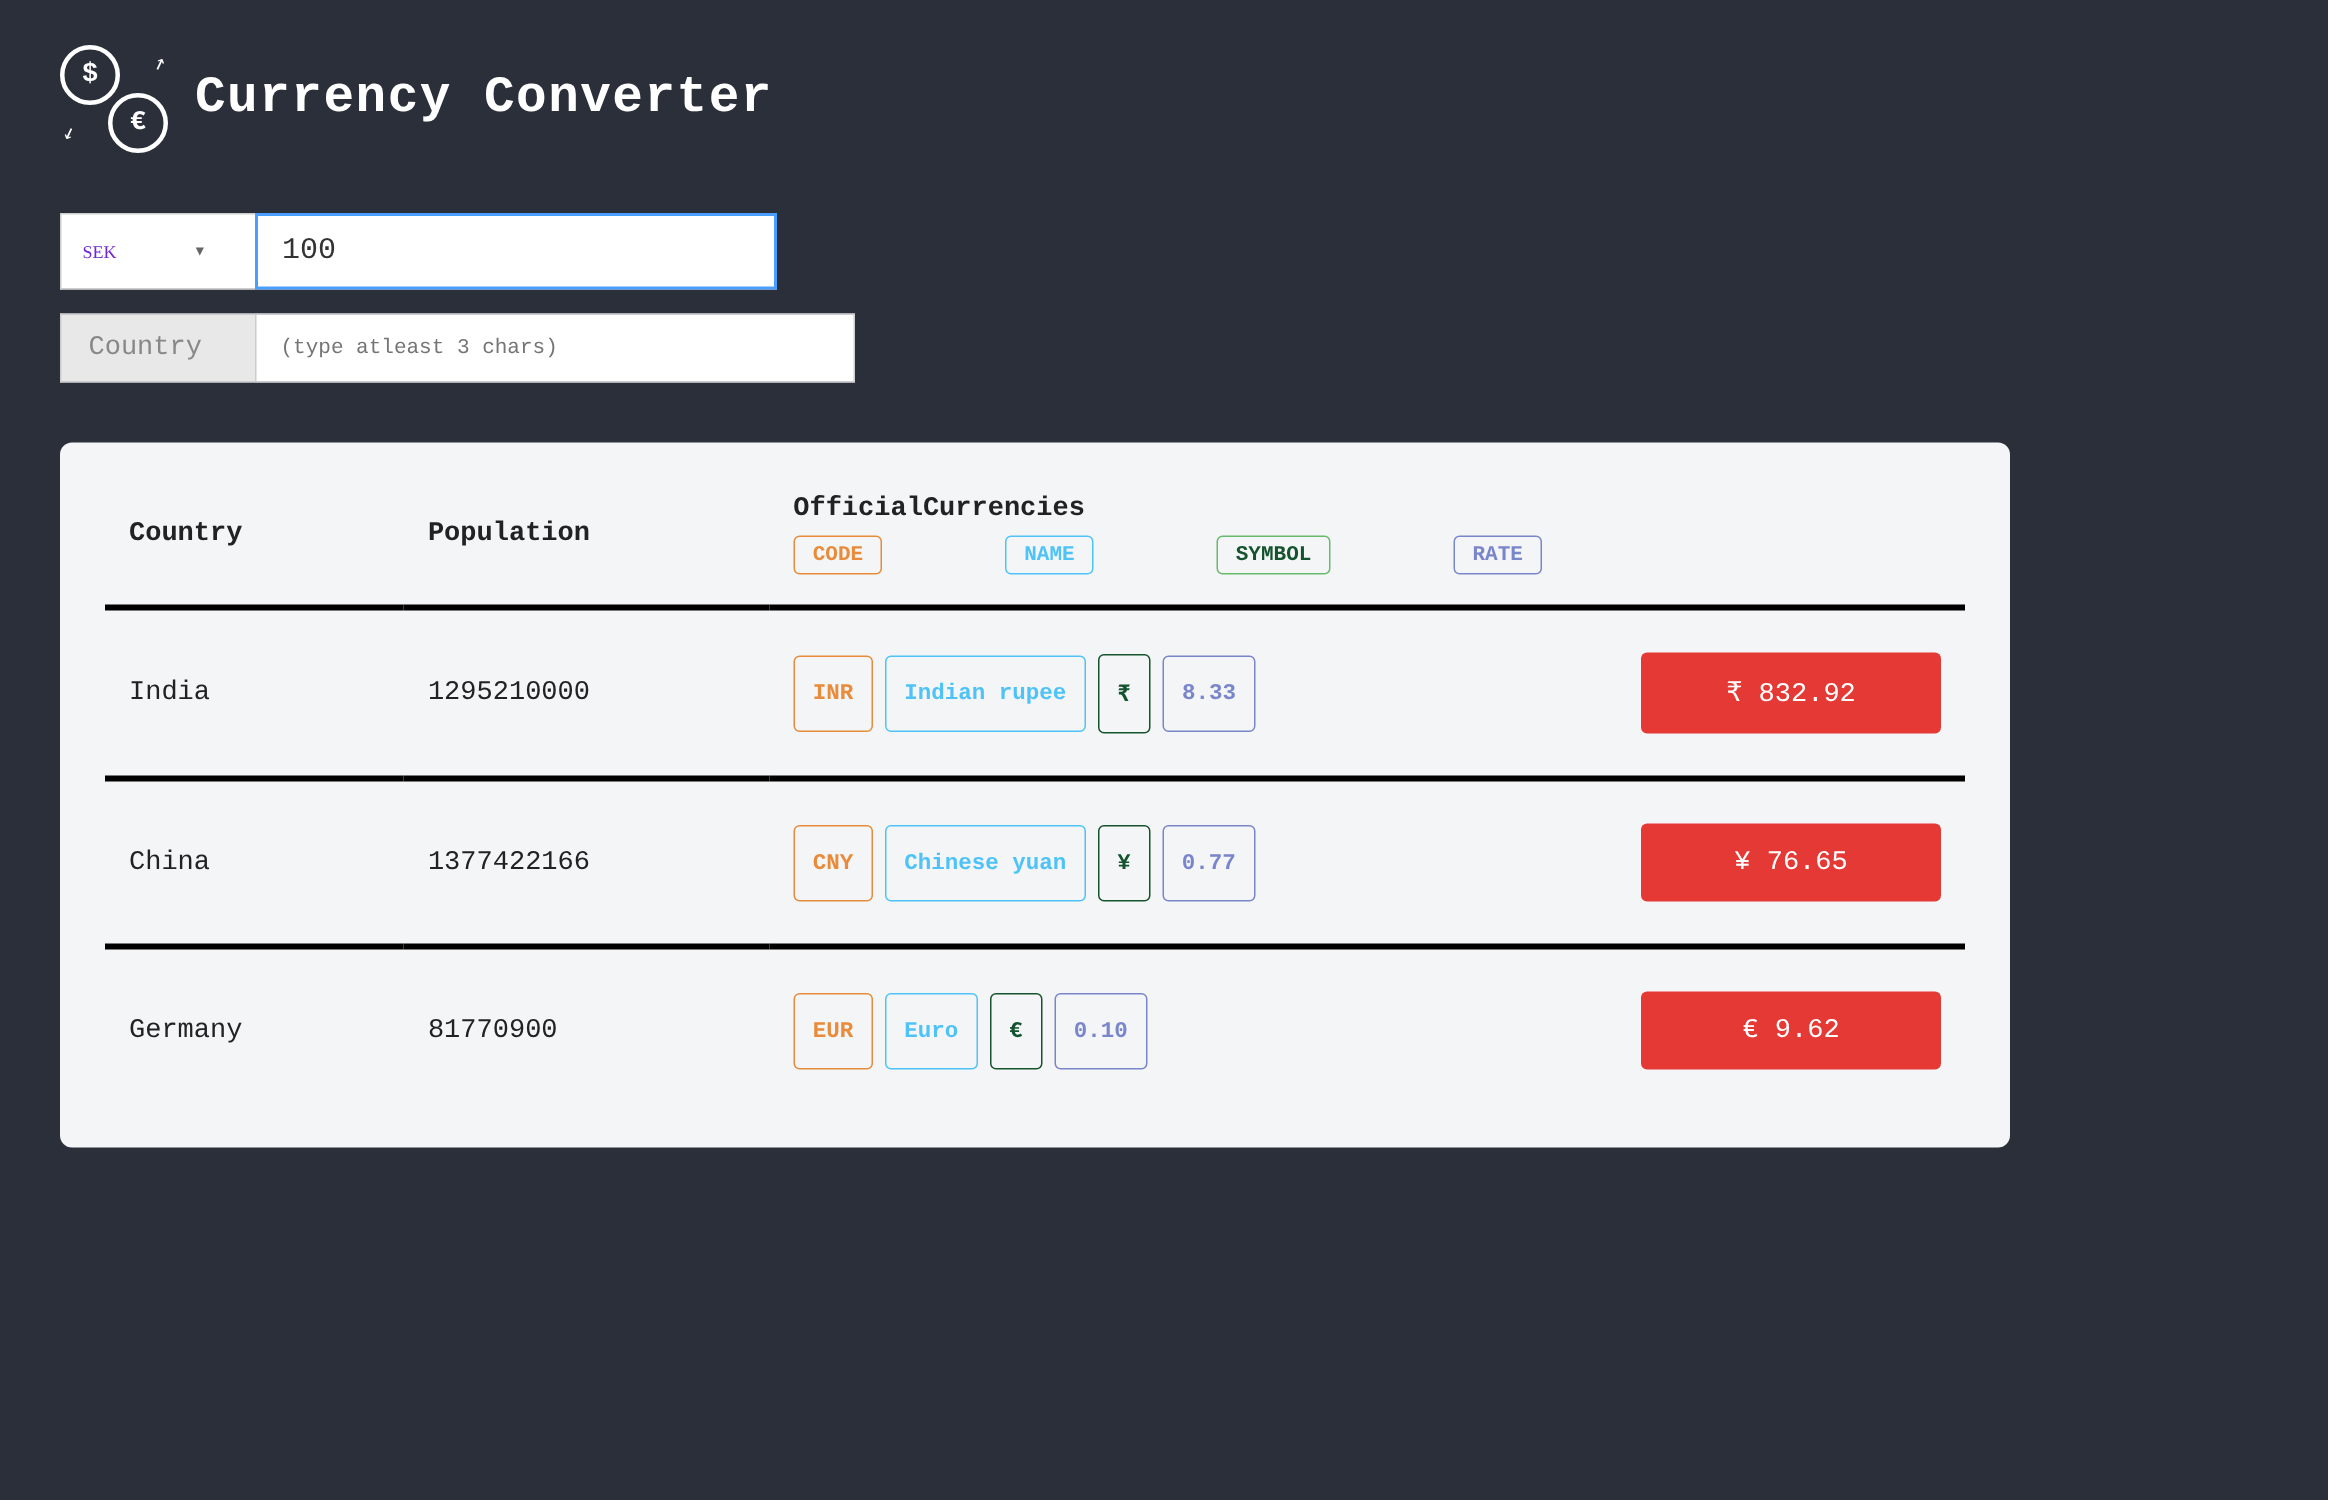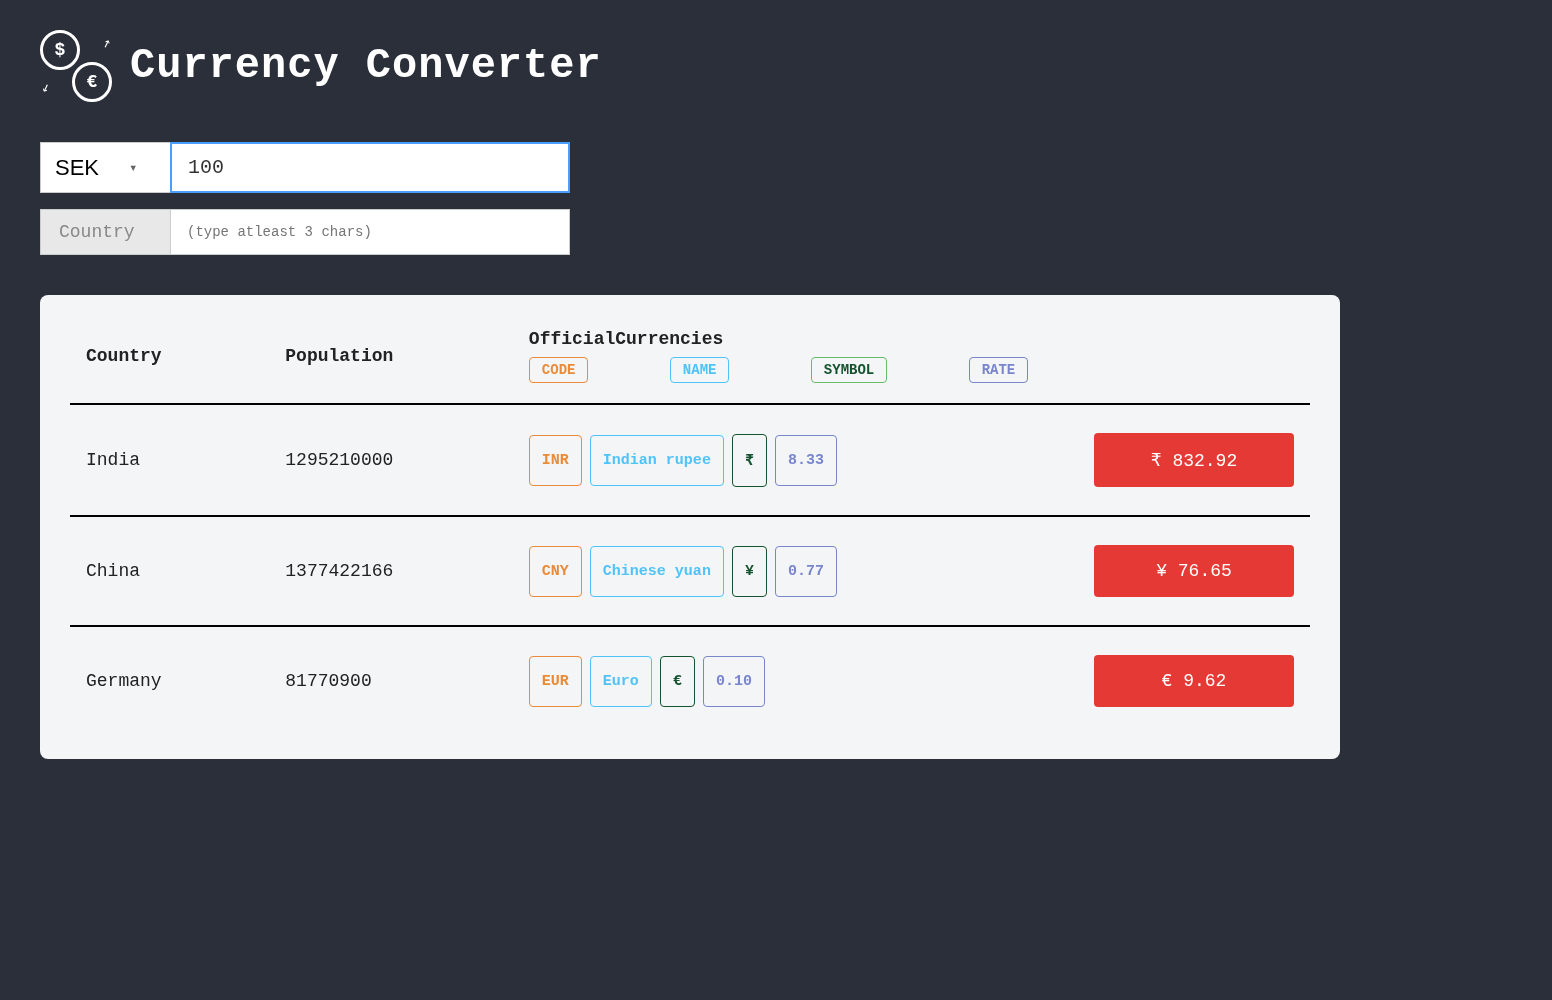--- a/index.html
+++ b/index.html
@@ -63,21 +63,21 @@
     .arrow-br {
       position: absolute;
       bottom: 4px;
       left: 2px;
       font-size: 14px;
       color: #fff;
       transform: rotate(160deg);
     }
 
     .header-title {
-      font-size: 42px;
+      font-size: 34px;
       font-weight: bold;
       color: #fff;
       letter-spacing: 1px;
     }
 
     
     .controls {
       display: flex;
       flex-direction: column;
       gap: 16px;
@@ -99,41 +99,41 @@
       padding: 0 14px;
       min-width: 130px;
       cursor: pointer;
     }
 
     .currency-select-wrapper select {
       appearance: none;
       background: transparent;
       border: none;
       outline: none;
-      font-size: 22px;
-      font-family: Liberation Sans, sans-serif;
-      color: #000000;
+      font-size: 12px;
+      font-family: Liberation Serif, serif;
+      color: #6d28d9;
       cursor: pointer;
       width: 70px;
     }
 
     .chevron-icon {
       color: #666;
       font-size: 14px;
       margin-left: 4px;
     }
 
     .amount-input {
       border: 2px solid #4a9eff;
       outline: none;
       padding: 12px 16px;
       font-size: 20px;
       font-family: 'Courier New', Courier, monospace;
       color: #333;
-      width: 400px;
+      width: 348px;
       background: #fff;
     }
 
     .country-row {
       display: flex;
       gap: 0;
     }
 
     .country-label {
       background: #e8e8e8;
@@ -211,21 +211,21 @@
       color: #14532d;
       border-color: #66bb6a;
     }
 
     .badge-rate {
       color: #7986cb;
       border-color: #7986cb;
     }
 
     tbody tr {
-      border-top: 2px solid #000000;
+      border-top: 4px solid #000000;
     }
 
     tbody tr td {
       padding: 28px 16px;
       font-size: 18px;
       color: #222;
       font-family: 'Courier New', Courier, monospace;
       vertical-align: middle;
     }
 

